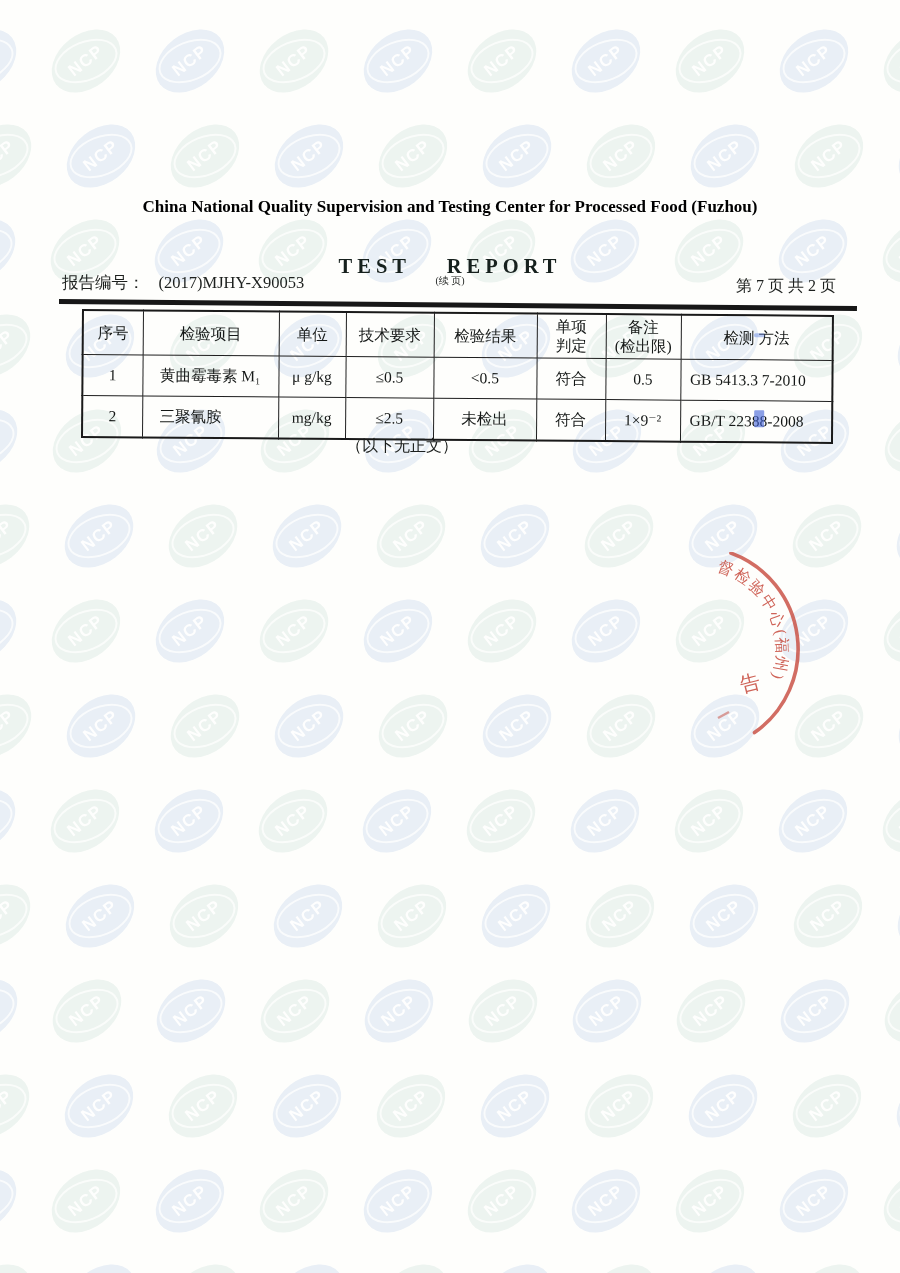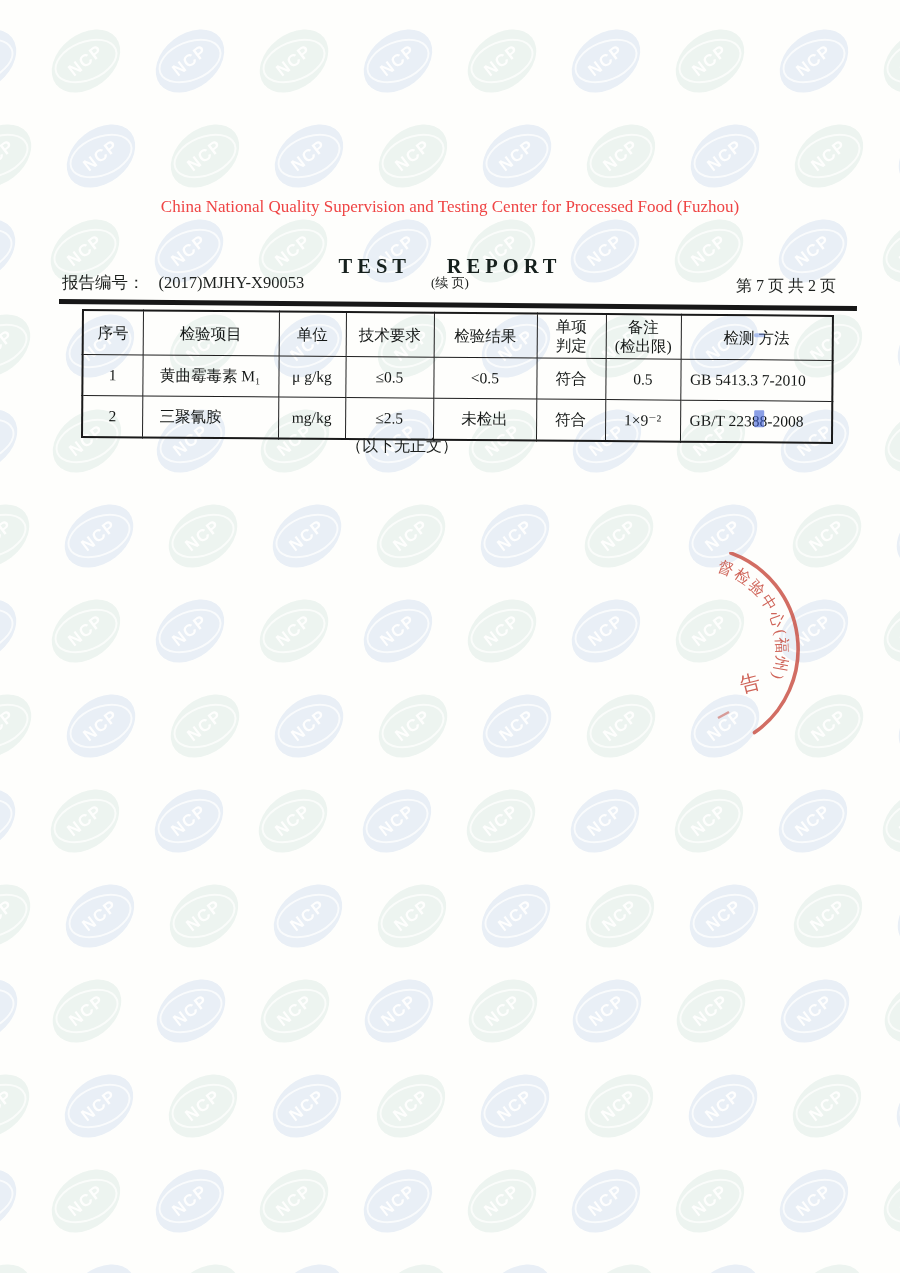--- a/index.html
+++ b/index.html
@@ -26,36 +26,36 @@
     color:rgba(255,255,255,.95);
   }
   
   .content { position:absolute; inset:0; z-index:1; }
   .org-cn {
     position:absolute; top:157px; left:0; right:0; text-align:center;
     font-size:33px; font-weight:bold; letter-spacing:1px; color:#21302c;
   }
   .org-en {
     position:absolute; top:197px; left:0; right:0; text-align:center;
-    font-size:17px; font-weight:normal; color:#ef4444;
+    font-size:17px; font-weight:bold; color:#000000;
   }
   .title-cn {
     position:absolute; top:219px; left:0; right:0; text-align:center;
     font-size:31px; font-weight:bold; letter-spacing:29px; padding-left:29px;
     color:#1c2421;
   }
   .title-en {
     position:absolute; top:255px; left:0; right:0; text-align:center;
     font-size:20.5px; font-weight:bold; letter-spacing:5px; word-spacing:26px;
     color:#16201d;
   }
   .report-line { position:absolute; top:272px; left:0; right:0; height:24px; font-size:16.5px; }
   .report-no { position:absolute; left:62px; top:0; }
   .report-no .val { margin-left:14px; }
-  .continuation { position:absolute; left:0; right:0; top:2px; text-align:center; font-size:13px; }
+  .continuation { position:absolute; left:0; right:0; top:2px; text-align:center; font-size:10px; }
   .page-info { position:absolute; right:64px; top:4px; font-size:16px; }
   .rule {
     position:absolute; top:299px; left:59px; width:798px; height:4.5px;
     background:#171717; transform:rotate(0.5deg); transform-origin:left center;
   }
   
   .tbl-wrap { position:absolute; top:309px; left:82px; transform:rotate(0.45deg); transform-origin:top left; }
   table.test-table { border-collapse:collapse; table-layout:fixed; width:750px; background:transparent; }
   .test-table col.c1{width:60px} .test-table col.c2{width:136px} .test-table col.c3{width:67px}
   .test-table col.c4{width:88px} .test-table col.c5{width:103px} .test-table col.c6{width:69px}

